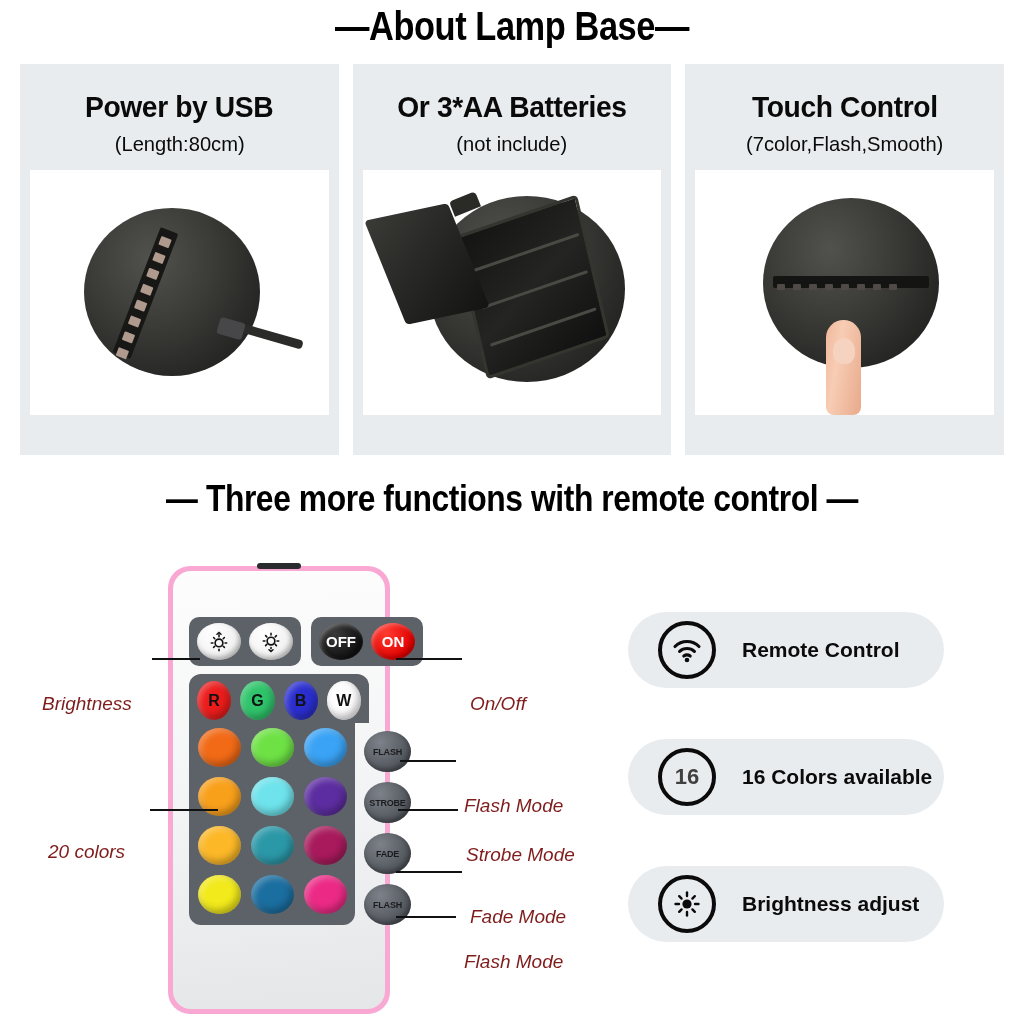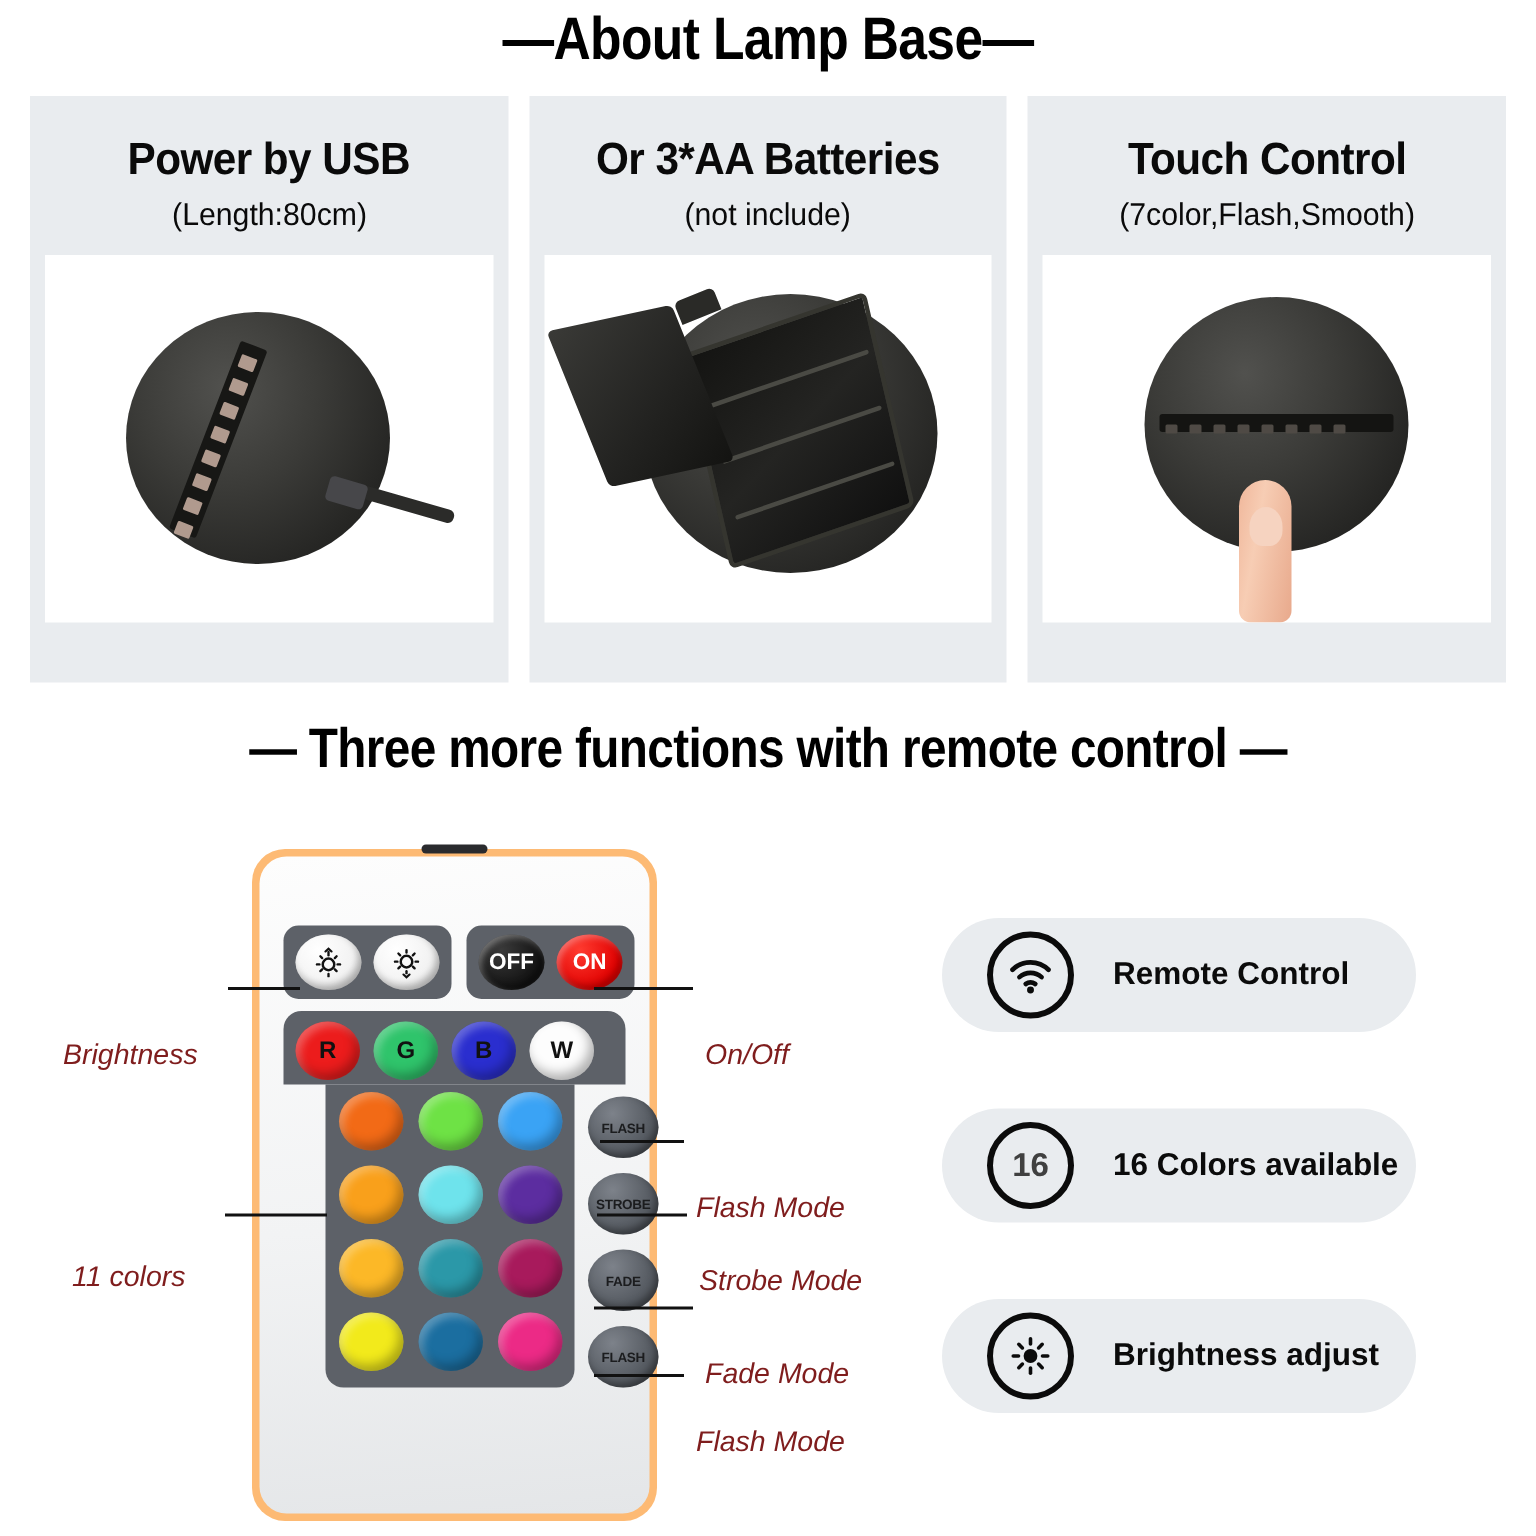--- a/index.html
+++ b/index.html
@@ -148,22 +148,22 @@
   #photo3 .nail {
     position: absolute; left: 138px; top: 168px;
     width: 22px; height: 26px;
     background: #f6d3c0; border-radius: 50% 50% 40% 40%;
   }
 
   
   #remote {
     position: absolute;
     left: 168px; top: 566px;
-    width: 270px; height: 448px;
-    background: #fdba74;
+    width: 222px; height: 448px;
+    background: #f9a8d4;
     border-radius: 22px;
     padding: 5px;
   }
   #remote-face {
     width: 100%; height: 100%;
     background: linear-gradient(175deg,#fdfdfd 0%,#f2f3f4 55%,#e4e6e8 100%);
     border-radius: 18px;
     position: relative;
     padding: 46px 16px 0 16px;
   }
@@ -186,21 +186,21 @@
     display: flex; align-items: center; justify-content: center;
     font-size: 14px; font-weight: bold;
     box-shadow: inset -2px -3px 5px rgba(0,0,0,.28), inset 2px 2px 4px rgba(255,255,255,.35);
   }
   .btn-white { background: radial-gradient(circle at 35% 28%, #ffffff 0%, #f2f2f2 60%, #d8d8d8 100%); }
   .btn-off { background: radial-gradient(circle at 35% 28%, #3a3a3a 0%, #111111 70%); color:#fff; font-size:15px; }
   .btn-on  { background: radial-gradient(circle at 35% 28%, #ff3b30 0%, #e00000 70%); color:#fff; font-size:15px; }
 
   .color-pad {
     margin-top: 8px;
-    display: flex; gap: 9px; margin-left: 28px;
+    display: flex; gap: 9px;
   }
   .grid-colors {
     background: #5d6168;
     border-radius: 12px;
     padding: 7px 8px;
     display: grid;
     grid-template-columns: repeat(3, 44px);
     grid-auto-rows: 45px;
     gap: 4px 9px;
     justify-items: center; align-items: center;
@@ -416,21 +416,21 @@
     </div>
   </div>
 </div>
 
 <div class="callout" style="left:42px; top:645px">Brightness</div>
 <div class="lead" style="left:152px; top:658px; width:48px"></div>
 
 <div class="callout" style="left:470px; top:645px">On/Off</div>
 <div class="lead" style="left:396px; top:658px; width:66px"></div>
 
-<div class="callout" style="left:48px; top:793px">11 colors</div>
+<div class="callout" style="left:48px; top:793px">20 colors</div>
 <div class="lead" style="left:150px; top:809px; width:68px"></div>
 
 <div class="callout" style="left:464px; top:747px">Flash Mode</div>
 <div class="lead" style="left:400px; top:760px; width:56px"></div>
 
 <div class="callout" style="left:466px; top:796px">Strobe Mode</div>
 <div class="lead" style="left:398px; top:809px; width:60px"></div>
 
 <div class="callout" style="left:470px; top:858px">Fade Mode</div>
 <div class="lead" style="left:396px; top:871px; width:66px"></div>

